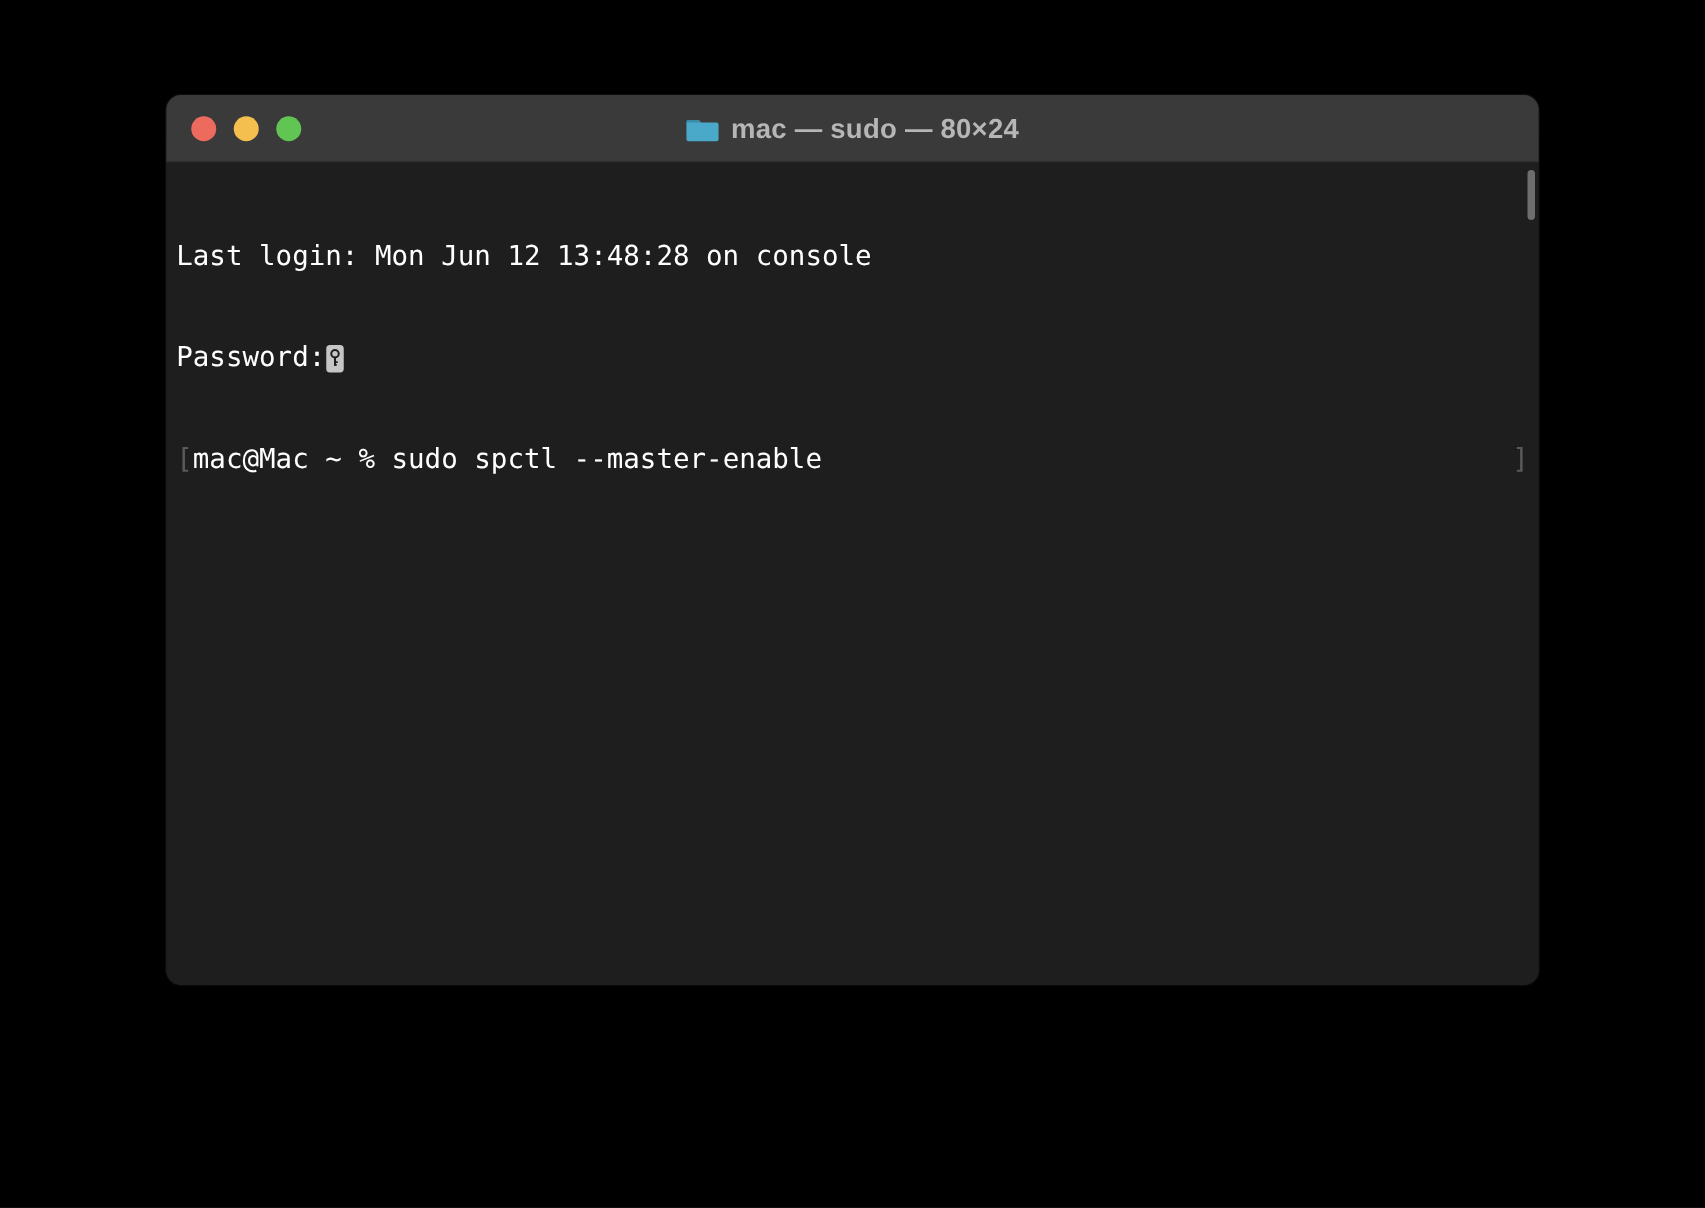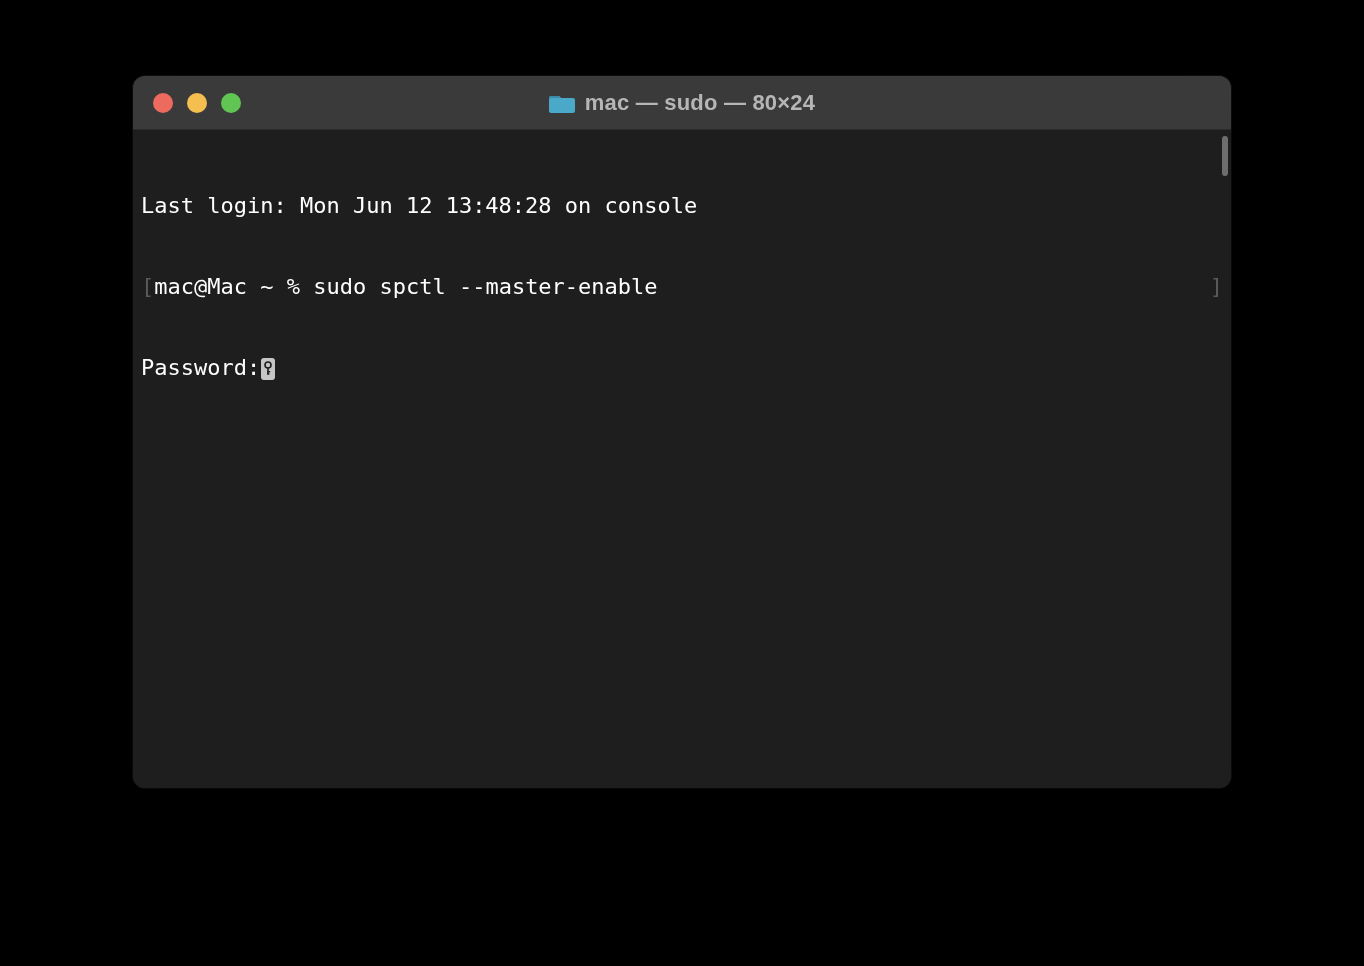--- a/index.html
+++ b/index.html
@@ -127,22 +127,22 @@
         <svg viewBox="0 0 26 22">
           <path d="M2 4 h8 l2 2 h12 a2 2 0 0 1 2 2 v11 a2 2 0 0 1 -2 2 h-22 a2 2 0 0 1 -2 -2 v-13 a2 2 0 0 1 2 -2 z" fill="#4aa8c9"></path>
           <path d="M2 4 h8 l2 2 h-10 a2 2 0 0 0 -2 2 v-2 a2 2 0 0 1 2 -2 z" fill="#3a8aa8"></path>
         </svg>
       </span>
       <span class="window-title">mac — sudo — 80×24</span>
     </div>
   </div>
   <div class="terminal-body">
     <span class="term-line">Last login: Mon Jun 12 13:48:28 on console</span>
-    <span class="term-line line2-wrap"><span class="line2-content"><span style="color:#5a5a5a">[</span><span>mac@Mac ~ % </span><span>sudo spctl --master-enable</span></span><span class="line2-spacer"></span><span class="line2-bracket">]</span></span>
     <span class="term-line"><span>Password:</span><span class="key-cursor"><svg viewBox="0 0 10 16">
             <circle cx="5" cy="4" r="3" fill="none" stroke="#1e1e1e" stroke-width="1.6"></circle>
             <rect x="4.2" y="6.5" width="1.6" height="7" fill="#1e1e1e"></rect>
             <rect x="4.2" y="10" width="3" height="1.4" fill="#1e1e1e"></rect>
             <rect x="4.2" y="12.2" width="2.2" height="1.4" fill="#1e1e1e"></rect>
           </svg></span></span>
+    <span class="term-line line2-wrap"><span class="line2-content"><span style="color:#5a5a5a">[</span><span>mac@Mac ~ % </span><span>sudo spctl --master-enable</span></span><span class="line2-spacer"></span><span class="line2-bracket">]</span></span>
     <div class="scrollbar"></div>
   </div>
 </div>
 
 </body></html>

